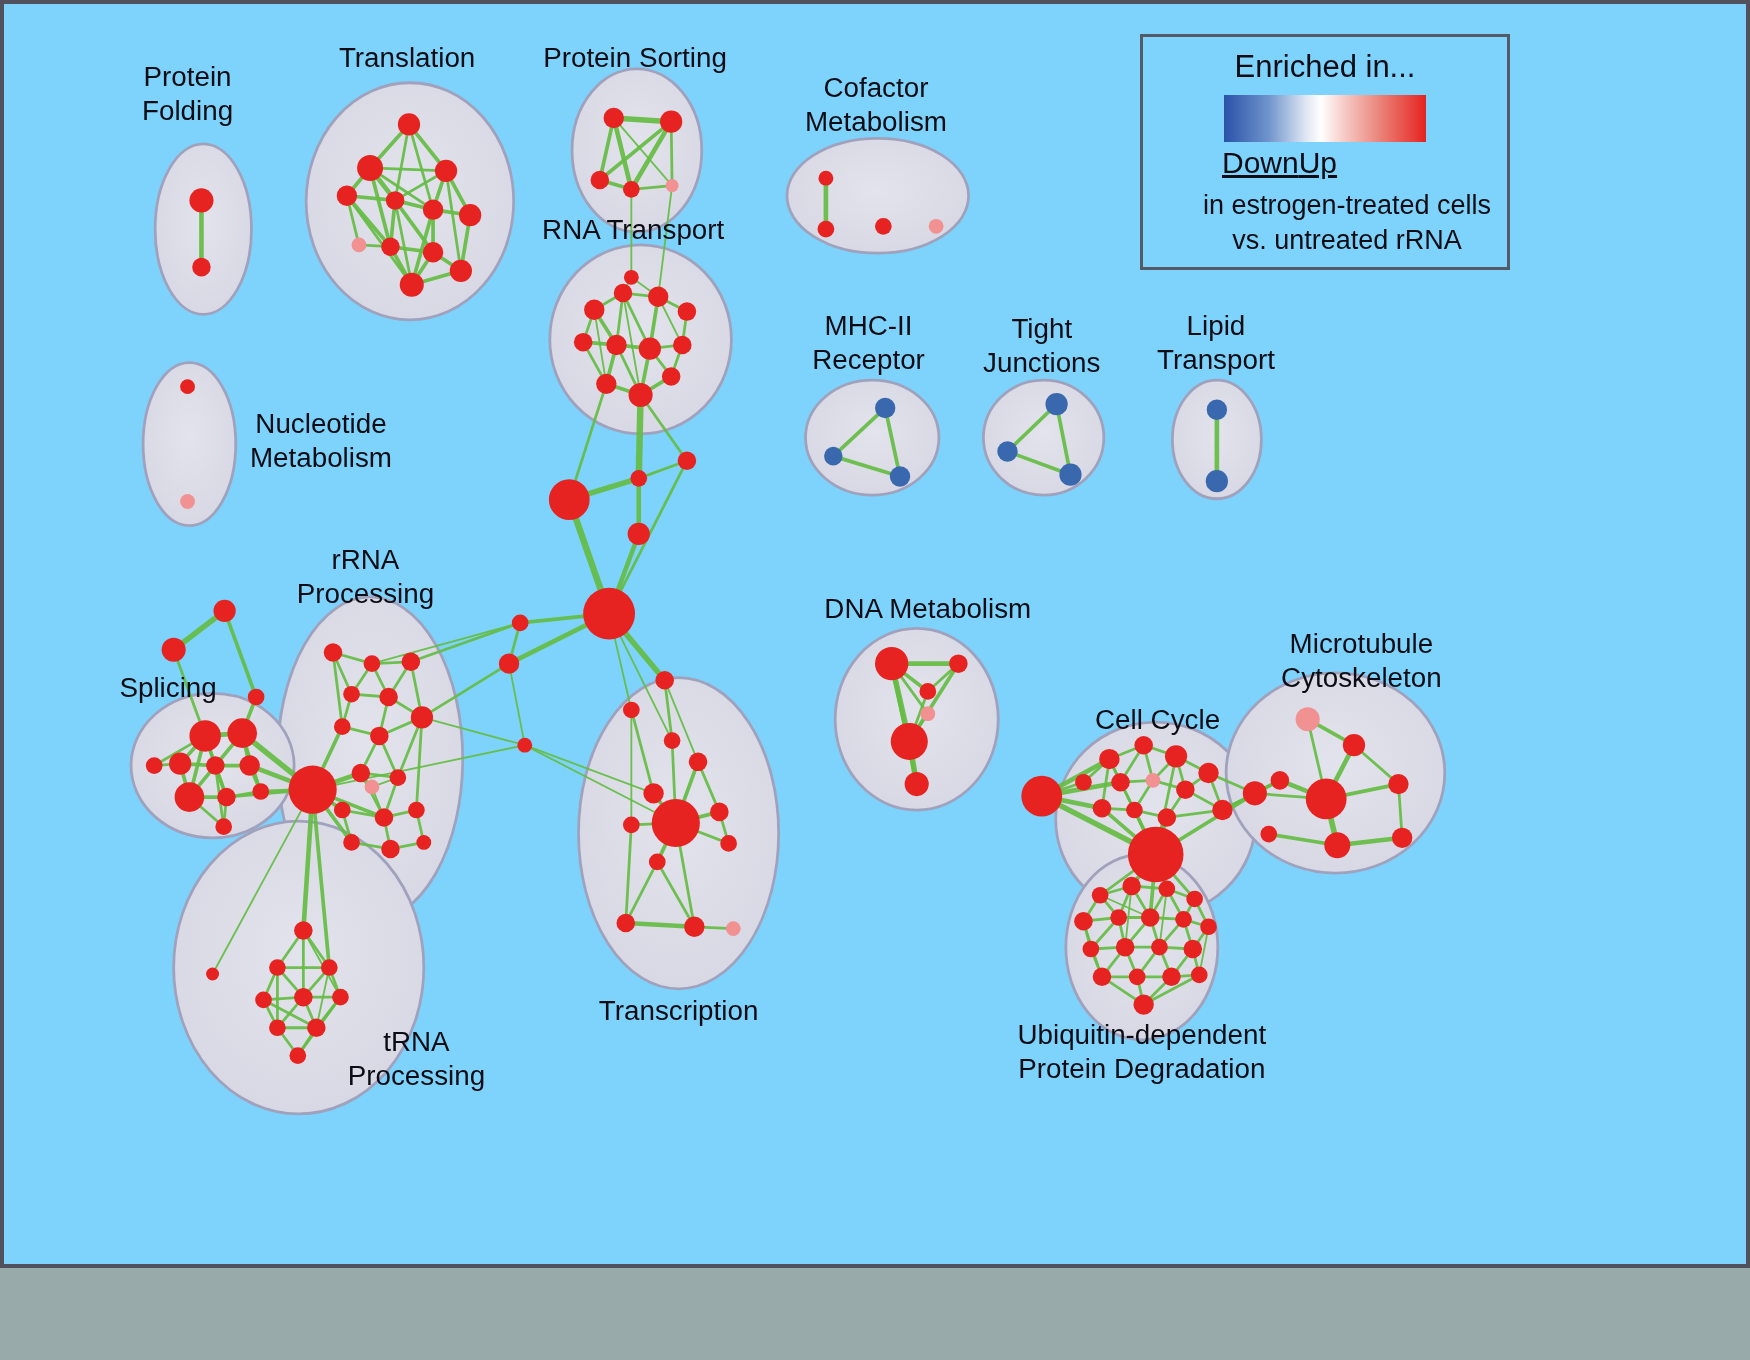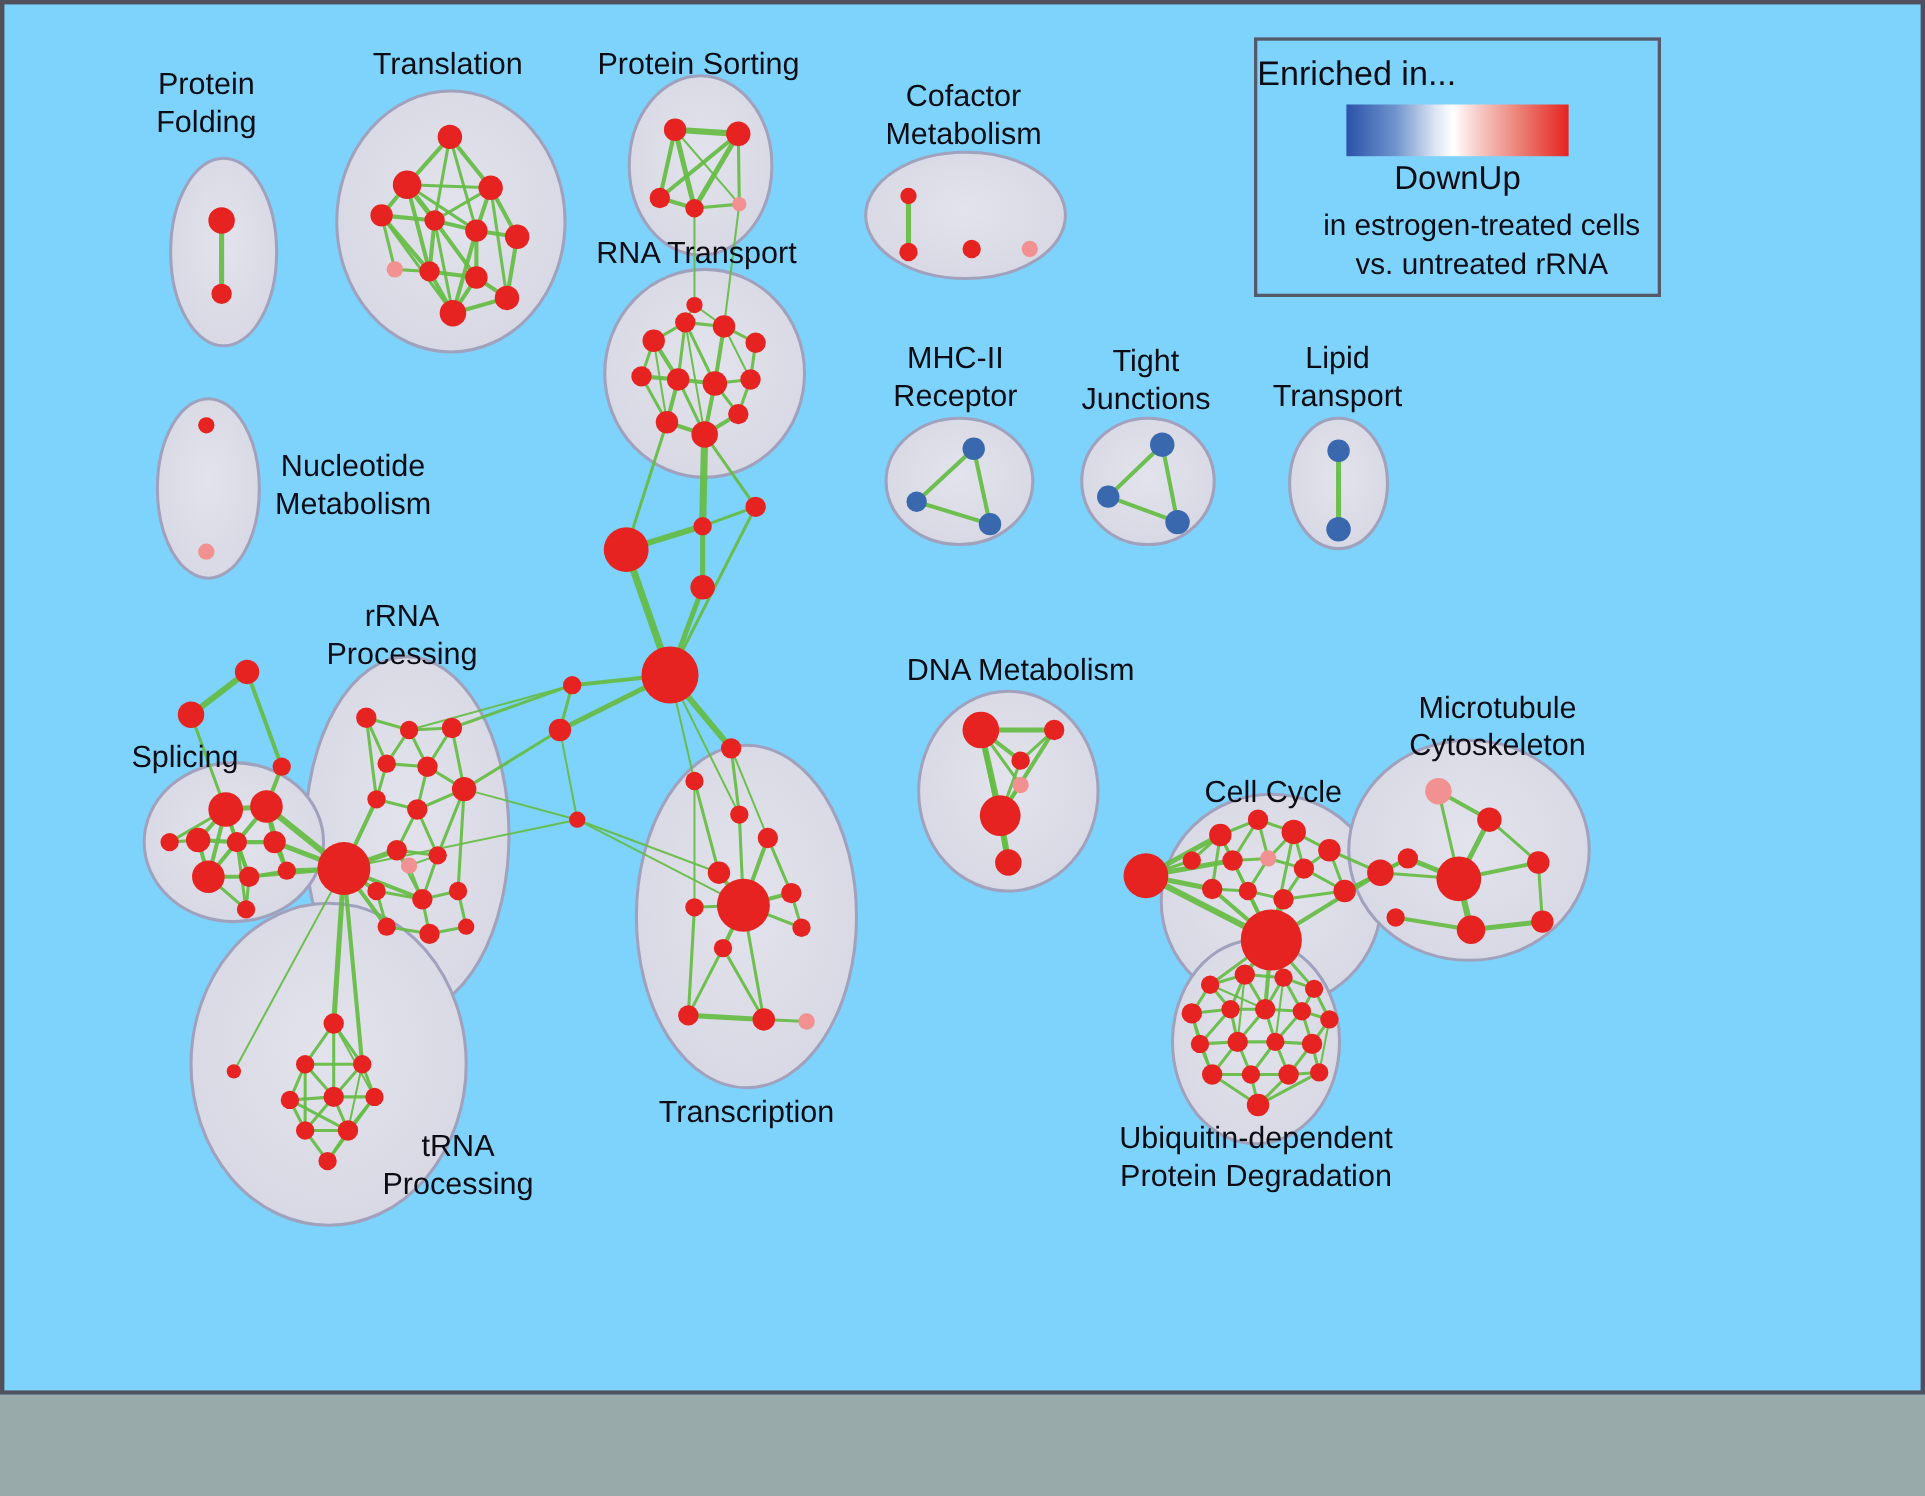--- a/index.html
+++ b/index.html
@@ -11,26 +11,26 @@
     box-sizing:border-box;
     font-family:"Liberation Sans", sans-serif;
     overflow:hidden;
   }
   #network-svg{position:absolute;left:0;top:0;width:100%;height:100%;}
   .legend{
     position:absolute;left:1136px;top:30px;width:370px;height:236px;
     border:3px solid #555a68;box-sizing:border-box;
     color:#0c0c14;
   }
-  .legend-title{text-align:left;font-size:31px;margin-top:12px;}
+  .legend-title{text-align:center;font-size:31px;margin-top:12px;}
   .legend-bar{
     width:202px;height:47px;margin:10px auto 0;
     background:linear-gradient(90deg,#2a52a8 0%,#6f94cc 22%,#dde4f2 40%,#ffffff 48%,#f5c9c4 60%,#ea8076 78%,#e62320 100%);
   }
-  .legend-scale{display:flex;justify-content:center;width:206px;margin:4px auto 0;font-size:30px;}
+  .legend-scale{display:flex;justify-content:flex-start;width:206px;margin:4px auto 0;font-size:30px;text-decoration:underline;}
   .legend-sub{text-align:center;font-size:27px;line-height:35px;margin-top:8px;padding-left:44px;}
 </style>
 </head>
 <body>
 
 <div class="canvas">
   <svg id="network-svg" viewBox="0 0 1750 1360" xmlns="http://www.w3.org/2000/svg">
     <defs>
       <radialGradient id="eg" cx="50%" cy="45%" r="75%">
         <stop offset="0%" stop-color="#e2e3ec"></stop>

